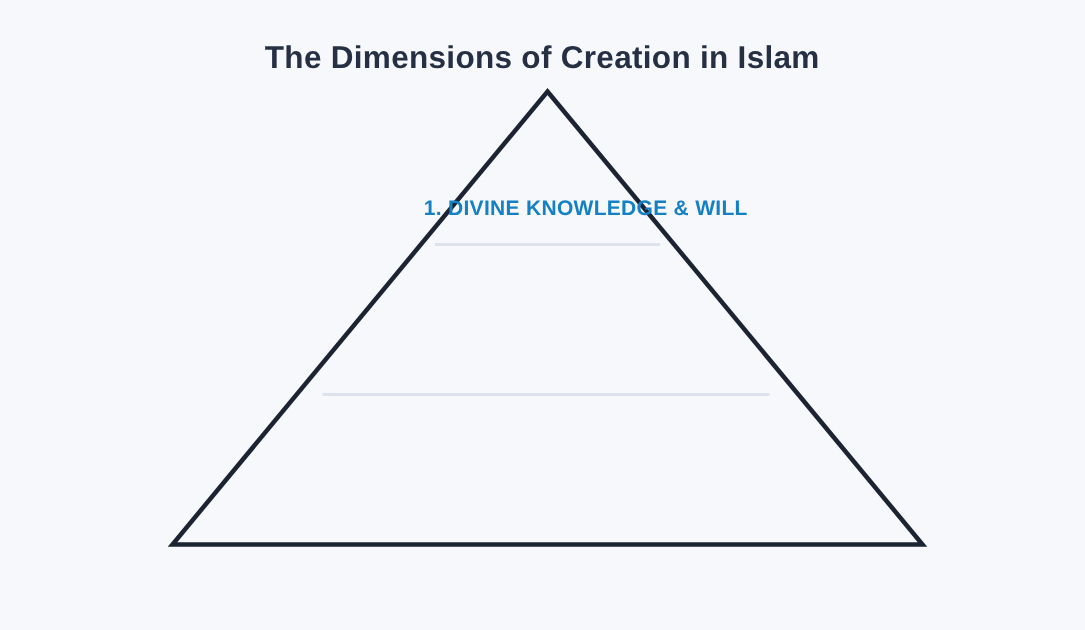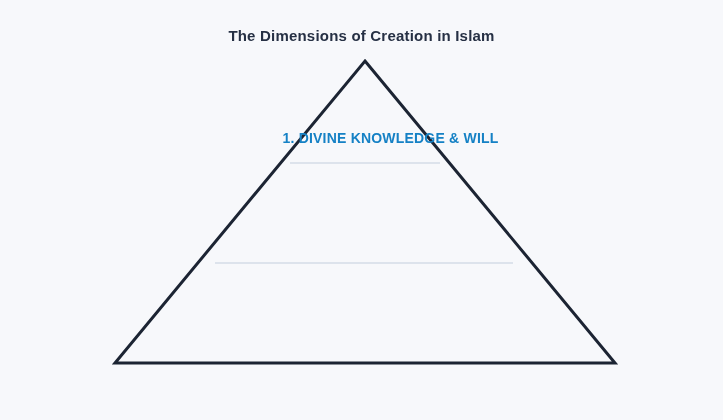--- a/index.html
+++ b/index.html
@@ -19,21 +19,21 @@
   .canvas {
     position: relative;
     width: 723px; height: 420px;
     background: var(--background);
   }
   .diagram-title {
     position: absolute;
     top: 27px; left: 0;
     width: 723px;
     text-align: center;
-    font-size: 15px;
+    font-size: 21px;
     font-weight: bold;
     color: var(--title-text);
     letter-spacing: 0.2px;
   }
   .pyramid-svg {
     position: absolute;
     top: 0; left: 0;
     width: 723px; height: 420px;
   }
   .level-label {

